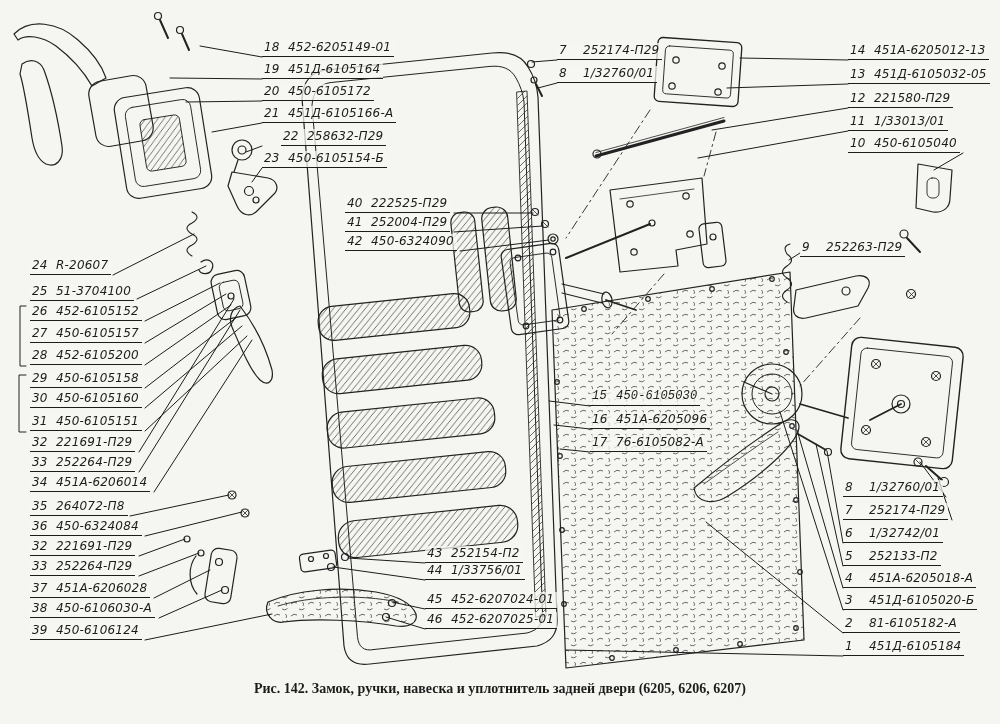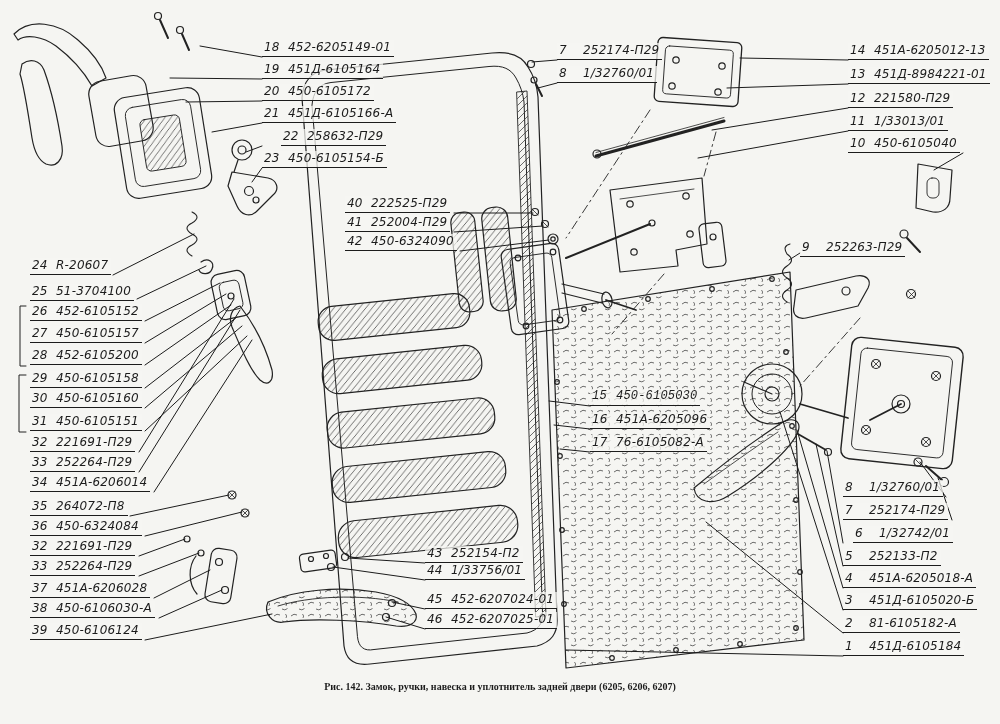--- a/index.html
+++ b/index.html
@@ -13,21 +13,21 @@
   #callout-layer{position:absolute;left:0;top:0;width:100%;height:100%;}
   .callout{
     position:absolute;white-space:nowrap;font-style:italic;
     font-size:12px;line-height:15px;letter-spacing:.2px;
     border-bottom:1.3px solid var(--ink,#1c1c1c);
     padding:0 3px 1px 2px;background:rgba(246,246,243,.72);
   }
   .callout .num{display:inline-block;min-width:18px;margin-right:6px;}
   .caption{
     position:absolute;left:0;right:0;top:681px;text-align:center;
-    font-family:"Liberation Serif",serif;font-weight:bold;font-size:10px;
+    font-family:"Liberation Serif",serif;font-weight:bold;font-size:14px;
   }
   .leader{stroke:var(--ink,#1c1c1c);stroke-width:1;}
 </style>
 </head>
 <body>
 
 <div class="page">
 
   <svg id="art-svg" width="1000" height="724" viewBox="0 0 1000 724">
     <defs>
@@ -319,31 +319,31 @@
       <div class="callout" style="left: 30px; top: 559px;"><span class="num">33</span><span class="code">252264-П29</span></div>
       <div class="callout" style="left: 30px; top: 581px;"><span class="num">37</span><span class="code">451А-6206028</span></div>
       <div class="callout" style="left: 30px; top: 601px;"><span class="num">38</span><span class="code">450-6106030-А</span></div>
       <div class="callout" style="left: 30px; top: 623px;"><span class="num">39</span><span class="code">450-6106124</span></div>
       <div class="callout" style="left: 345px; top: 196px;"><span class="num">40</span><span class="code">222525-П29</span></div>
       <div class="callout" style="left: 345px; top: 215px;"><span class="num">41</span><span class="code">252004-П29</span></div>
       <div class="callout" style="left: 345px; top: 234px;"><span class="num">42</span><span class="code">450-6324090</span></div>
       <div class="callout" style="left: 557px; top: 43px;"><span class="num">7</span><span class="code">252174-П29</span></div>
       <div class="callout" style="left: 557px; top: 66px;"><span class="num">8</span><span class="code">1/32760/01</span></div>
       <div class="callout" style="left: 848px; top: 43px;"><span class="num">14</span><span class="code">451А-6205012-13</span></div>
-      <div class="callout" style="left: 848px; top: 67px;"><span class="num">13</span><span class="code">451Д-8984221-01</span></div>
+      <div class="callout" style="left: 848px; top: 67px;"><span class="num">13</span><span class="code">451Д-6105032-05</span></div>
       <div class="callout" style="left: 848px; top: 91px;"><span class="num">12</span><span class="code">221580-П29</span></div>
       <div class="callout" style="left: 848px; top: 114px;"><span class="num">11</span><span class="code">1/33013/01</span></div>
       <div class="callout" style="left: 848px; top: 136px;"><span class="num">10</span><span class="code">450-6105040</span></div>
       <div class="callout" style="left: 800px; top: 240px;"><span class="num">9</span><span class="code">252263-П29</span></div>
       <div class="callout" style="left: 590px; top: 389px; font-family: Liberation Mono, monospace;"><span class="num">15</span><span class="code">450-6105030</span></div>
       <div class="callout" style="left: 590px; top: 412px;"><span class="num">16</span><span class="code">451А-6205096</span></div>
       <div class="callout" style="left: 590px; top: 435px;"><span class="num">17</span><span class="code">76-6105082-А</span></div>
       <div class="callout" style="left: 843px; top: 480px;"><span class="num">8</span><span class="code">1/32760/01</span></div>
       <div class="callout" style="left: 843px; top: 503px;"><span class="num">7</span><span class="code">252174-П29</span></div>
-      <div class="callout" style="left: 843px; top: 526px; margin-left: 10px;"><span class="num">6</span><span class="code">1/32742/01</span></div>
+      <div class="callout" style="left: 843px; top: 526px;"><span class="num">6</span><span class="code">1/32742/01</span></div>
       <div class="callout" style="left: 843px; top: 549px;"><span class="num">5</span><span class="code">252133-П2</span></div>
       <div class="callout" style="left: 843px; top: 571px;"><span class="num">4</span><span class="code">451А-6205018-А</span></div>
       <div class="callout" style="left: 843px; top: 593px;"><span class="num">3</span><span class="code">451Д-6105020-Б</span></div>
       <div class="callout" style="left: 843px; top: 616px;"><span class="num">2</span><span class="code">81-6105182-А</span></div>
       <div class="callout" style="left: 843px; top: 639px;"><span class="num">1</span><span class="code">451Д-6105184</span></div>
       <div class="callout" style="left: 425px; top: 546px;"><span class="num">43</span><span class="code">252154-П2</span></div>
       <div class="callout" style="left: 425px; top: 563px;"><span class="num">44</span><span class="code">1/33756/01</span></div>
       <div class="callout" style="left: 425px; top: 592px;"><span class="num">45</span><span class="code">452-6207024-01</span></div>
       <div class="callout" style="left: 425px; top: 612px;"><span class="num">46</span><span class="code">452-6207025-01</span></div>
     </div>

